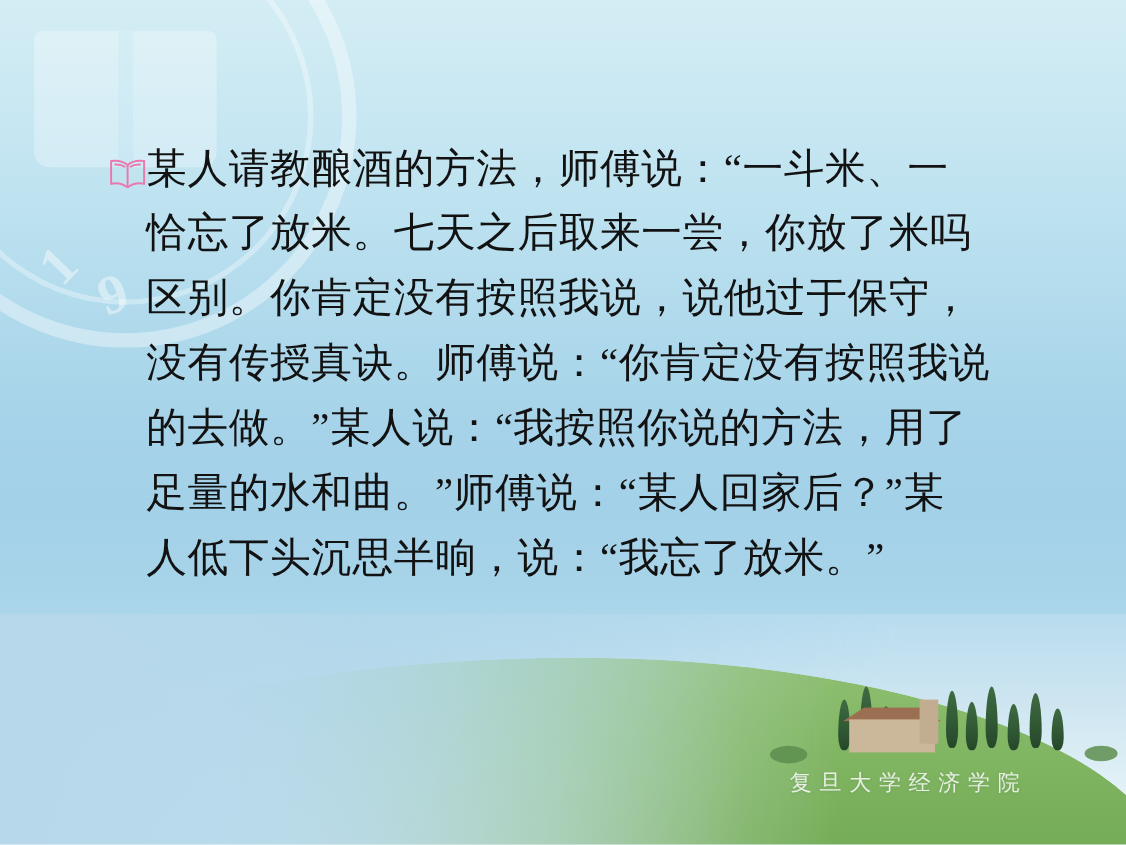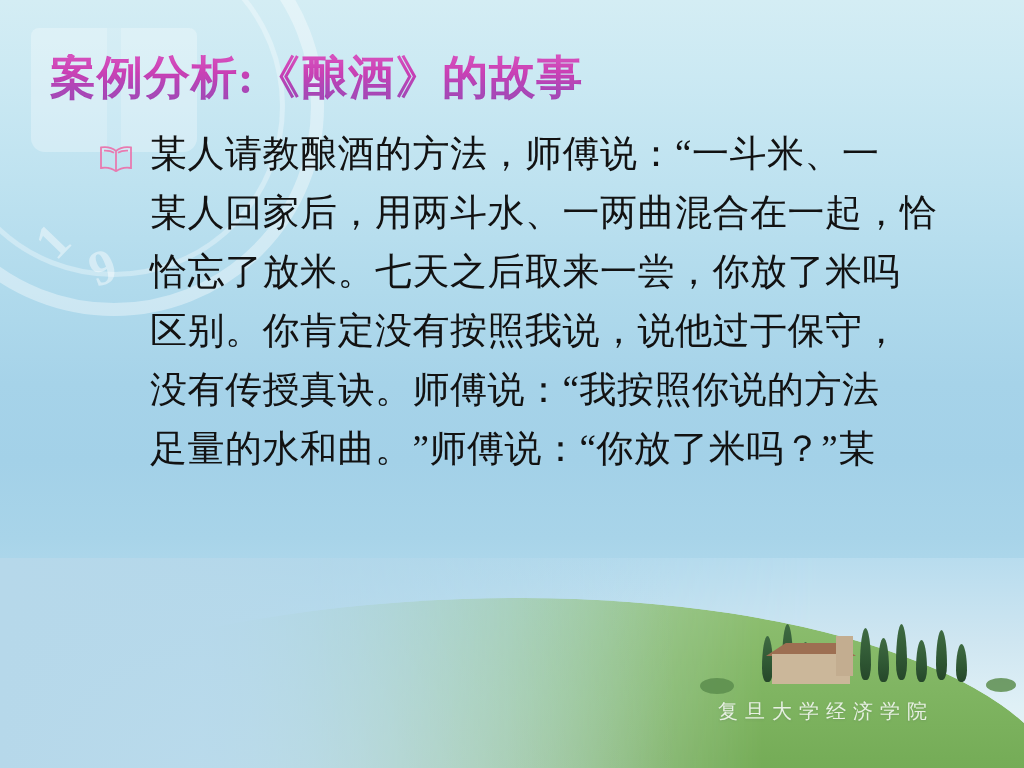--- a/index.html
+++ b/index.html
@@ -215,21 +215,21 @@
     font-family: "Liberation Serif", "DejaVu Serif", serif;
   }
   .bullet-icon {
     position: absolute;
     left: 0;
     top: 8px;
     width: 36px;
     height: 30px;
   }
   .lines {
-    margin-left: 52px;
+    margin-left: 35px;
   }
   .line {
     white-space: nowrap;
     height: 59px;
     letter-spacing: .5px;
   }
 
   
   .footer {
     position: absolute;
@@ -273,41 +273,41 @@
     <div class="cypress" style="left:878px; bottom:86px; height:44px;"></div>
     <div class="cypress" style="left:896px; bottom:88px; height:56px;"></div>
     <div class="cypress" style="left:916px; bottom:86px; height:42px;"></div>
     <div class="cypress" style="left:936px; bottom:88px; height:50px;"></div>
     <div class="cypress" style="left:956px; bottom:86px; height:38px;"></div>
     <div class="bush" style="left:700px; bottom:74px; width:34px; height:16px;"></div>
     <div class="bush" style="left:986px; bottom:76px; width:30px; height:14px;"></div>
     <div class="photo-haze"></div>
   </div>
 
-  <div class="title">案例分析:《酿酒》的故事</div>
 
   <div class="body-block">
     <div class="para">
       <span class="bullet-icon">
         <svg viewBox="0 0 36 30" width="36" height="30" aria-hidden="true">
           <g fill="none" stroke="#e87ab0" stroke-width="1.8">
             <path d="M18 7 C14 3.6 8 2.6 3 3.4 L3 24 C8 23.2 14 24.2 18 27.4"></path>
             <path d="M18 7 C22 3.6 28 2.6 33 3.4 L33 24 C28 23.2 22 24.2 18 27.4"></path>
             <path d="M18 7 L18 27.4"></path>
             <path d="M6 6.6 C9.6 6.4 13.6 7.2 16 8.8"></path>
             <path d="M30 6.6 C26.4 6.4 22.4 7.2 20 8.8"></path>
           </g>
         </svg>
       </span>
       <div class="lines">
         <div class="line">某人请教酿酒的方法，师傅说：“一斗米、一</div>
-        <div class="line">某人回家后，用两斗水、一两曲混合在一起，恰</div>
         <div class="line">恰忘了放米。七天之后取来一尝，你放了米吗</div>
         <div class="line">区别。你肯定没有按照我说，说他过于保守，</div>
-        <div class="line">没有传授真诀。师傅说：“我按照你说的方法</div>
-        <div class="line">足量的水和曲。”师傅说：“你放了米吗？”某</div>
+        <div class="line">没有传授真诀。师傅说：“你肯定没有按照我说</div>
+        <div class="line">的去做。”某人说：“我按照你说的方法，用了</div>
+        <div class="line">足量的水和曲。”师傅说：“某人回家后？”某</div>
+        <div class="line">人低下头沉思半晌，说：“我忘了放米。”</div>
       </div>
     </div>
   </div>
 
   <div class="footer">复旦大学经济学院</div>
 
 </div>
 
 </body></html>

